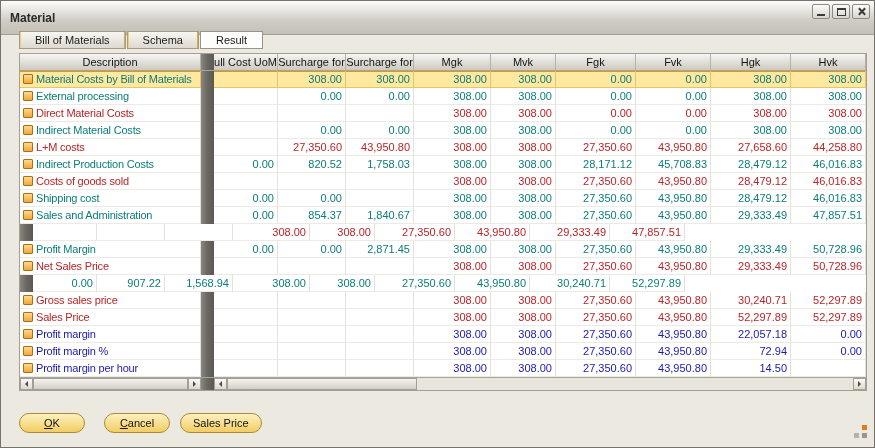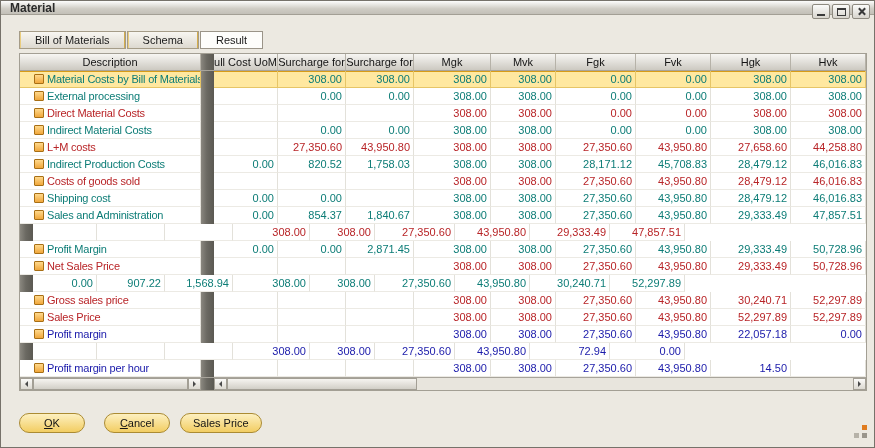--- a/index.html
+++ b/index.html
@@ -3,21 +3,21 @@
 <meta charset="utf-8">
 <style>
   * { box-sizing: border-box; }
   body { margin:0; background:#ffffff; font-family:"Liberation Sans", sans-serif; }
   .window{
     position:relative; width:875px; height:448px;
     background:#ece9e1; border:1px solid #76726a; overflow:hidden;
   }
   
   .titlebar{
-    position:absolute; top:0; left:0; right:0; height:14px;
+    position:absolute; top:0; left:0; right:0; height:34px;
     background:linear-gradient(#fdfdfc,#cfccc4 60%,#c3c0b8);
     border-bottom:1px solid #a39f95;
     display:flex; align-items:center; padding-left:9px;
   }
   .title{ font-size:12px; font-weight:bold; color:#2a2a2a; }
   .winbtns{ position:absolute; right:4px; top:3px; display:flex; gap:2px; }
   .wbtn{
     width:18px; height:15px; border:1px solid #8e8a80; border-radius:2px;
     background:linear-gradient(#fbfbfa,#d8d5cd);
     display:flex; align-items:center; justify-content:center;
@@ -57,21 +57,21 @@
   .w7{ width:75px; } .w8{ width:80px; } .w9{ width:75px; }
   .split{ background:linear-gradient(90deg,#8a877f,#6b6962 45%,#5b5952); flex:0 0 13px; }
   .tbody .trow{ display:flex; height:17px; background:#fff; }
   .ncell{
     border-right:1px solid #e3e1da; border-bottom:1px solid #eceae4;
     font-size:11px; text-align:right; padding:1px 3px 0 0; line-height:15px;
     overflow:hidden; white-space:nowrap;
   }
   .dcell{
     border-right:1px solid #e3e1da; border-bottom:1px solid #eceae4;
-    display:flex; align-items:center; gap:3px; padding-left:14px;
+    display:flex; align-items:center; gap:3px; padding-left:3px;
     overflow:hidden; white-space:nowrap; font-size:11px;
   }
   .dlabel{ letter-spacing:-0.2px; }
   .rowicon{
     flex:0 0 10px; width:10px; height:10px;
     background:linear-gradient(#ffd98c,#f0a73c); border:1px solid #a86f14; border-radius:1px;
   }
   .teal{ color:#0c7c76; } .red{ color:#b82427; } .navy{ color:#1a1aaa; }
   .trow.selected{ background:#ffe8a0; box-shadow:inset 0 1px 0 #d79b17, inset 0 -1px 0 #d79b17; }
   .trow.selected .ncell,.trow.selected .dcell{ border-right-color:#e6c567; border-bottom-color:#e6c567; }
@@ -388,20 +388,24 @@
           <div class="ncell w2"></div>
           <div class="ncell w3"></div>
           <div class="ncell w4">308.00</div>
           <div class="ncell w5">308.00</div>
           <div class="ncell w6">27,350.60</div>
           <div class="ncell w7">43,950.80</div>
           <div class="ncell w8">22,057.18</div>
           <div class="ncell w9">0.00</div>
         </div>
         <div class="trow navy">
+          <div class="dcell w0">
+            <span class="rowicon"></span>
+            <span class="dlabel">Profit margin %</span>
+          </div>
           <div class="split wS"></div>
           <div class="ncell w1"></div>
           <div class="ncell w2"></div>
           <div class="ncell w3"></div>
           <div class="ncell w4">308.00</div>
           <div class="ncell w5">308.00</div>
           <div class="ncell w6">27,350.60</div>
           <div class="ncell w7">43,950.80</div>
           <div class="ncell w8">72.94</div>
           <div class="ncell w9">0.00</div>

